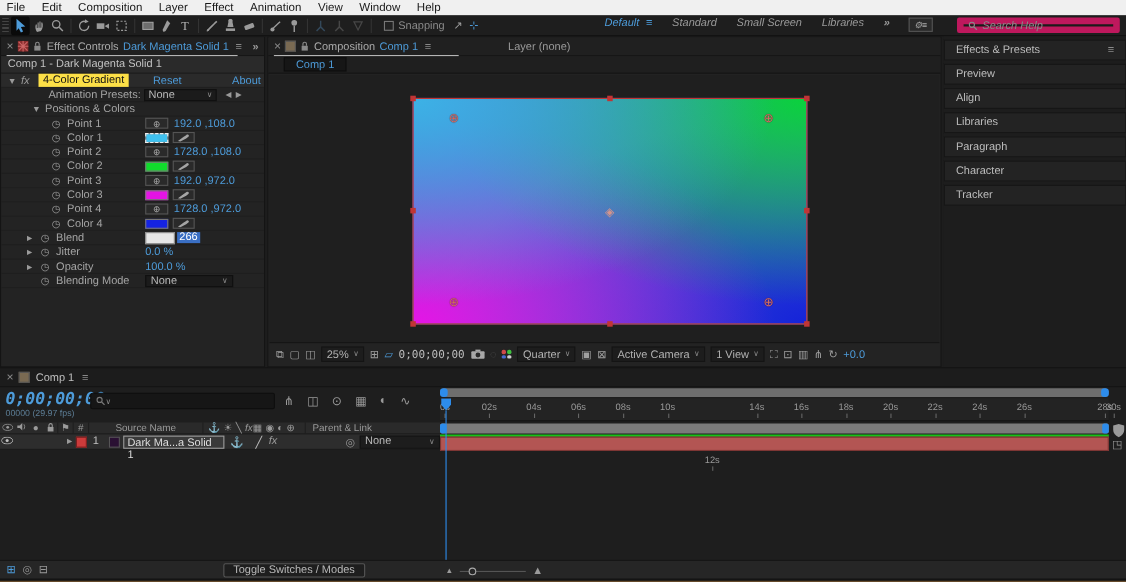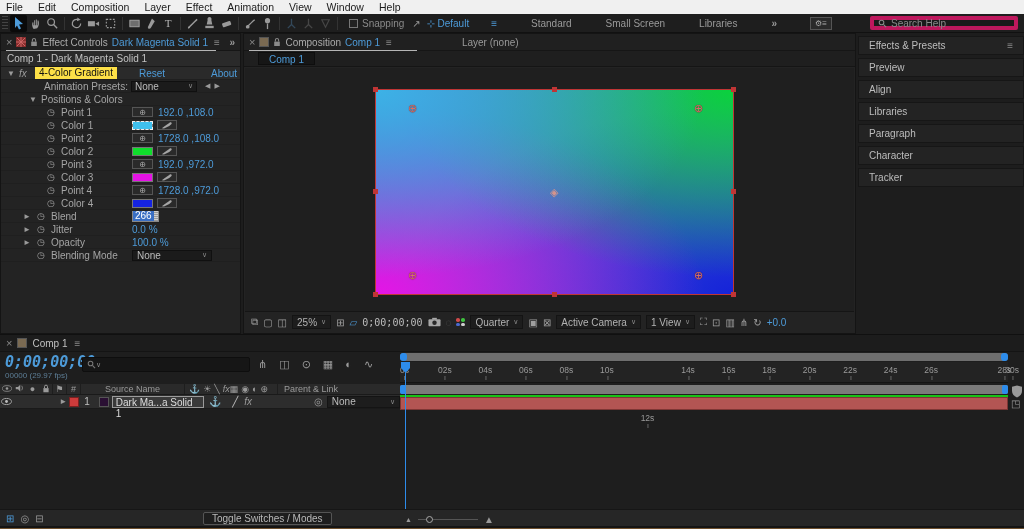--- a/index.html
+++ b/index.html
@@ -19,27 +19,27 @@
     background:#1e1e1e; display:flex; align-items:center; border-bottom:1px solid #111; }
   .grip { width:6px; height:14px; margin:0 2px;
     background:repeating-linear-gradient(#444 0 1px, transparent 1px 3px); }
   .tool { width:17px; height:17px; display:flex; align-items:center; justify-content:center; border-radius:2px; }
   .tool.active { background:#0a0a0a; }
   .tool svg { display:block; }
   .tsep { width:1px; height:13px; background:#333; margin:0 3px; }
   .tool-dim { opacity:.45; }
   .snap-box { display:flex; align-items:center; gap:4px; margin-left:8px; color:#8a8a8a; }
   .snap-check { width:9px; height:9px; border:1px solid #777; background:#222; }
-  .ws-area { margin-left:auto; display:flex; align-items:center; gap:34px; color:#9a9a9a; font-size:10px; }
+  .ws-area { margin-left:auto; display:flex; align-items:flex-start; gap:18px; color:#9a9a9a; font-size:10px;font-style:italic; }
   .ws-active { color:#4d9bd9; }
   .ws-menu-ic { color:#4d9bd9; font-size:10px; margin-left:-12px;}
   .ws-chev { color:#9a9a9a; font-weight:bold; letter-spacing:-1px; }
   .ws-gear { width:22px; height:13px; border:1px solid #555; background:#2a2a2a; color:#aaa;
     font-size:8px; display:flex; align-items:center; justify-content:center; gap:1px;}
-  .searchbox { width:148px; height:14px; background:#1a1a1a; border:4px solid #be185d; border-radius:2px;
+  .searchbox { width:148px; height:14px; background:#1a1a1a; border:6px solid #be185d; border-radius:2px;
     display:flex; align-items:center; gap:4px; padding:0 4px; color:#8a8a8a; margin:0 6px 0 4px;}
   
   .panel { position:absolute; background:#232323; border:1px solid #141414; }
   .tabbar { height:17px; background:#202020; display:flex; align-items:center; gap:4px;
     padding:0 5px; border-bottom:1px solid #161616; color:#ababab; }
   .tab-close { color:#888; font-size:11px; }
   .tab-title { white-space:nowrap; }
   .tab-target { color:#4d9bd9; }
   .tab-menu { color:#888; margin-left:2px; }
   .tab-underline { position:absolute; height:1px; background:#b5b5b5; top:16px; }
@@ -61,21 +61,21 @@
   .dropper { position:absolute; left:156px; width:20px; height:10px; border:1px solid #555; background:#2a2a2a;
     display:flex; align-items:center; justify-content:center;}
   .fxname-box { background:#fde047; color:#111; padding:0 4px; height:12px; line-height:12px; margin-left:2px; }
   .fx-it { font-style:italic; color:#9a9a9a; }
   .blue { color:#4d9bd9; }
   .preset-dd { position:absolute; left:130px; width:66px; height:11px; background:#1b1b1b; border:1px solid #101010;
     color:#bbb; padding:0 3px; display:flex; align-items:center; justify-content:space-between;}
   .mini-nav { position:absolute; left:204px; color:#999; font-size:7px; letter-spacing:4px;}
   .blendfield { position:absolute; left:131px; width:27px; height:11px; background:#e6e6e6; border:1px solid #888;
     display:flex; align-items:center; }
-  .blendsel { background:#3a6fc4; color:#fff; padding:0 2px; height:10px; line-height:10px;}
+  .blendsel { background:#3a6fc4; color:#fff; padding:0 2px; height:10px; line-height:10px;margin-left:28px;}
   .spin { width:6px; height:10px; background:repeating-linear-gradient(#cfcfcf 0 1px, #9a9a9a 1px 2px); margin-left:auto;}
   .mode-dd { position:absolute; left:131px; width:80px; height:11px; background:#1b1b1b; border:1px solid #101010;
     color:#bbb; padding:0 4px; display:flex; align-items:center; justify-content:space-between;}
   .ddv { font-size:7px; color:#888; }
   
   #comppanel { left:243px; top:33px; width:613px; height:301px; }
   .comp-bc-row { height:16px; background:#1f1f1f; border-bottom:1px solid #151515; display:flex; align-items:center; padding-left:14px;}
   .comp-bc { background:#161616; border:1px solid #0e0e0e; color:#4d9bd9; height:13px; line-height:13px; padding:0 10px;}
   .viewer { position:absolute; left:1px; top:34px; right:1px; bottom:22px; background:#1f1f1f; overflow:hidden;}
   .gradrect { position:absolute; left:130px; top:21px; width:359px; height:206px; border:1px solid #c03535; }

